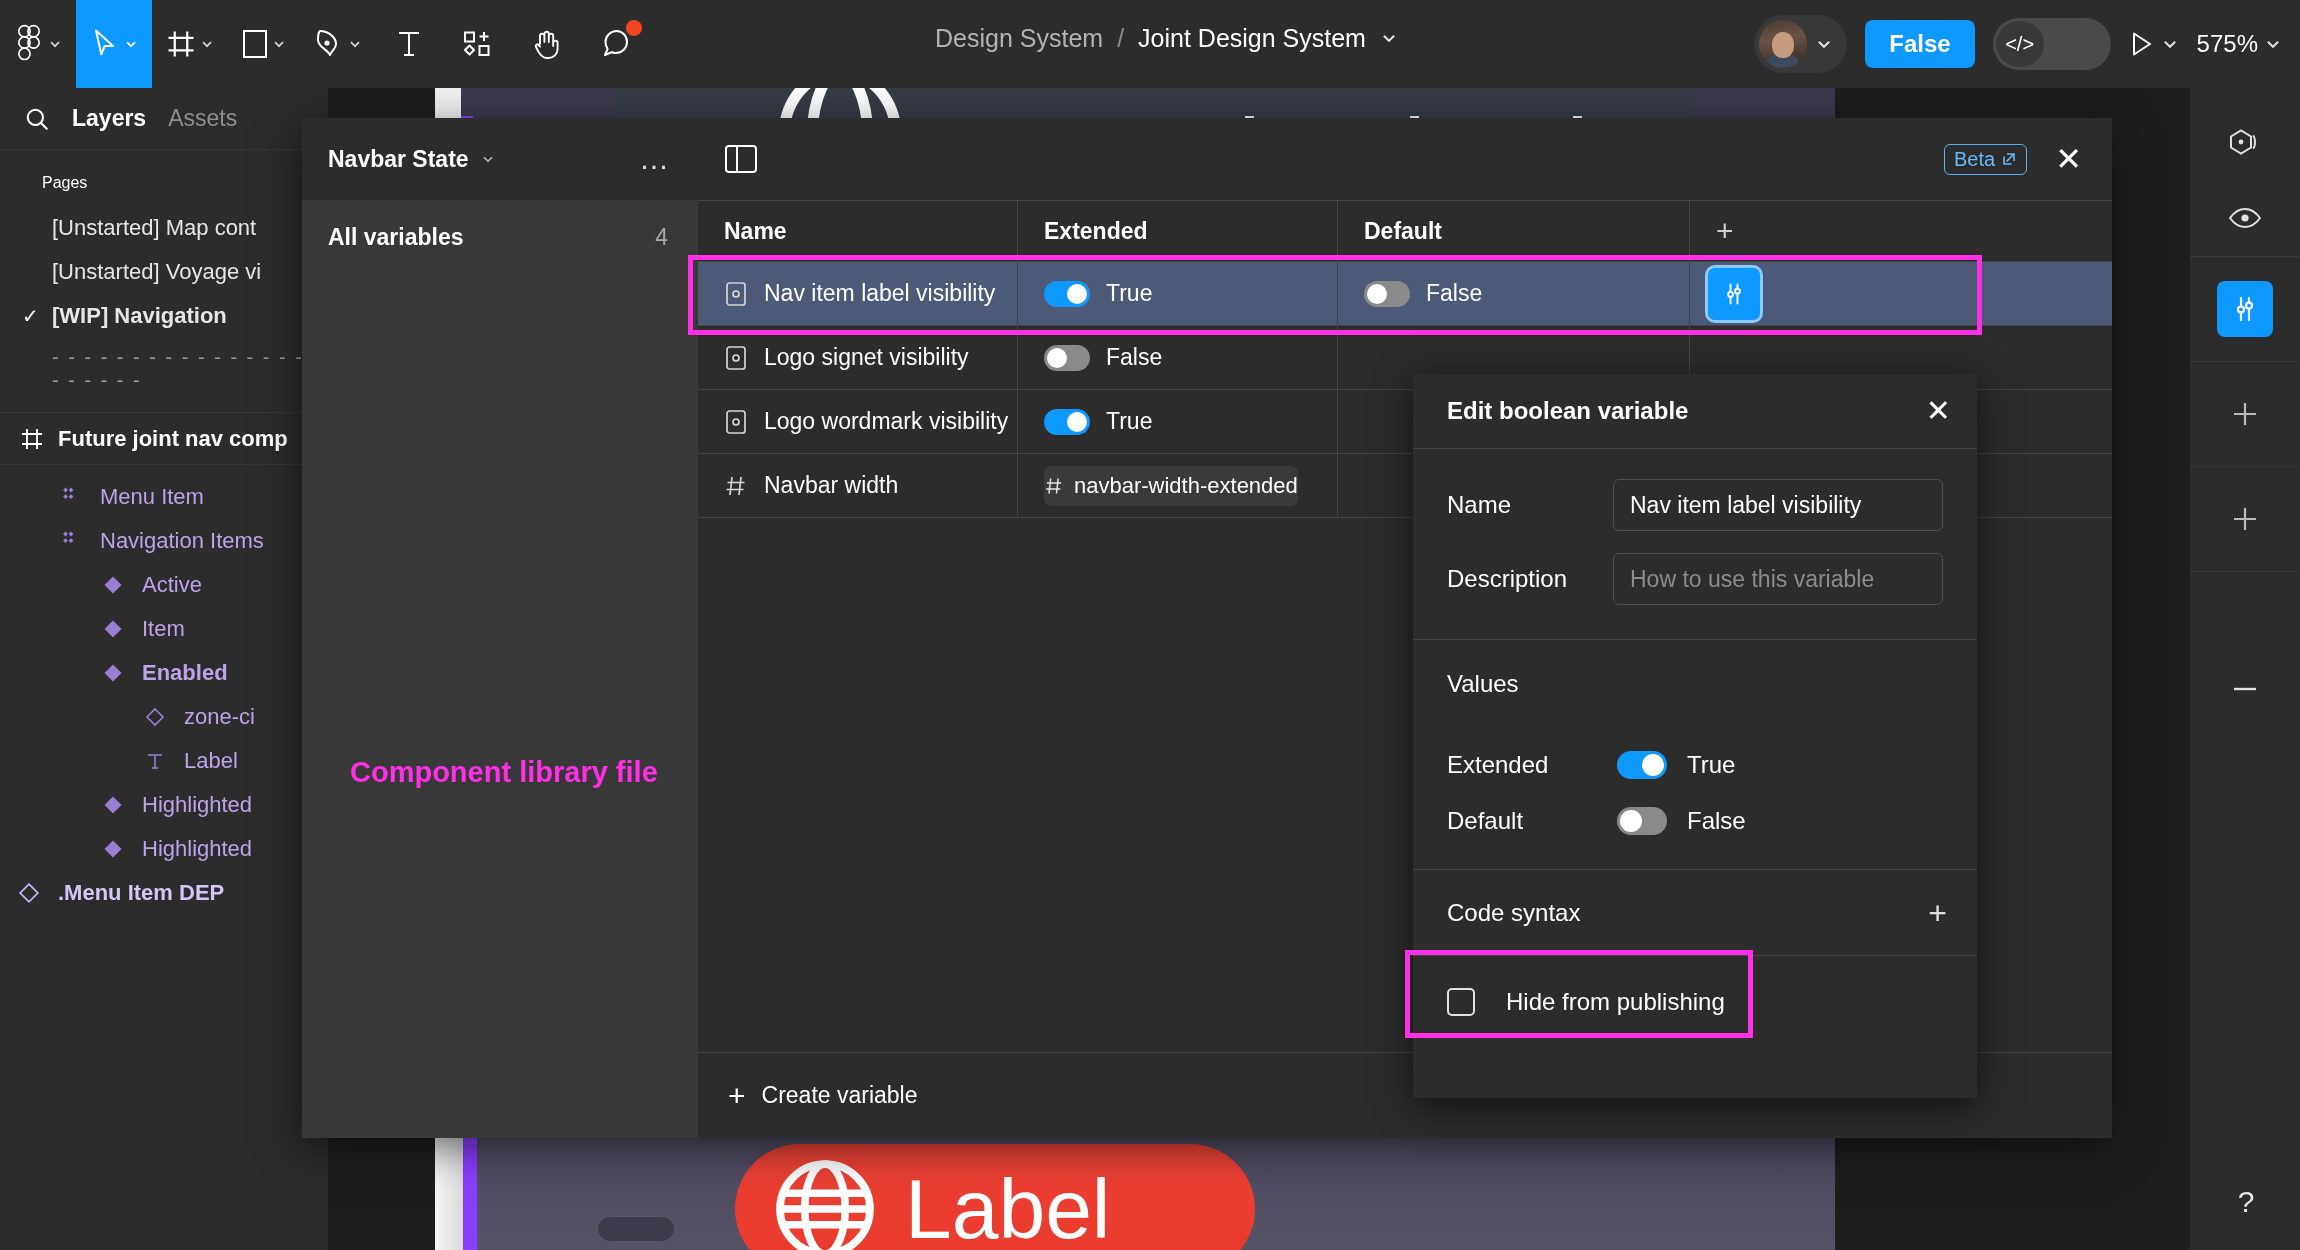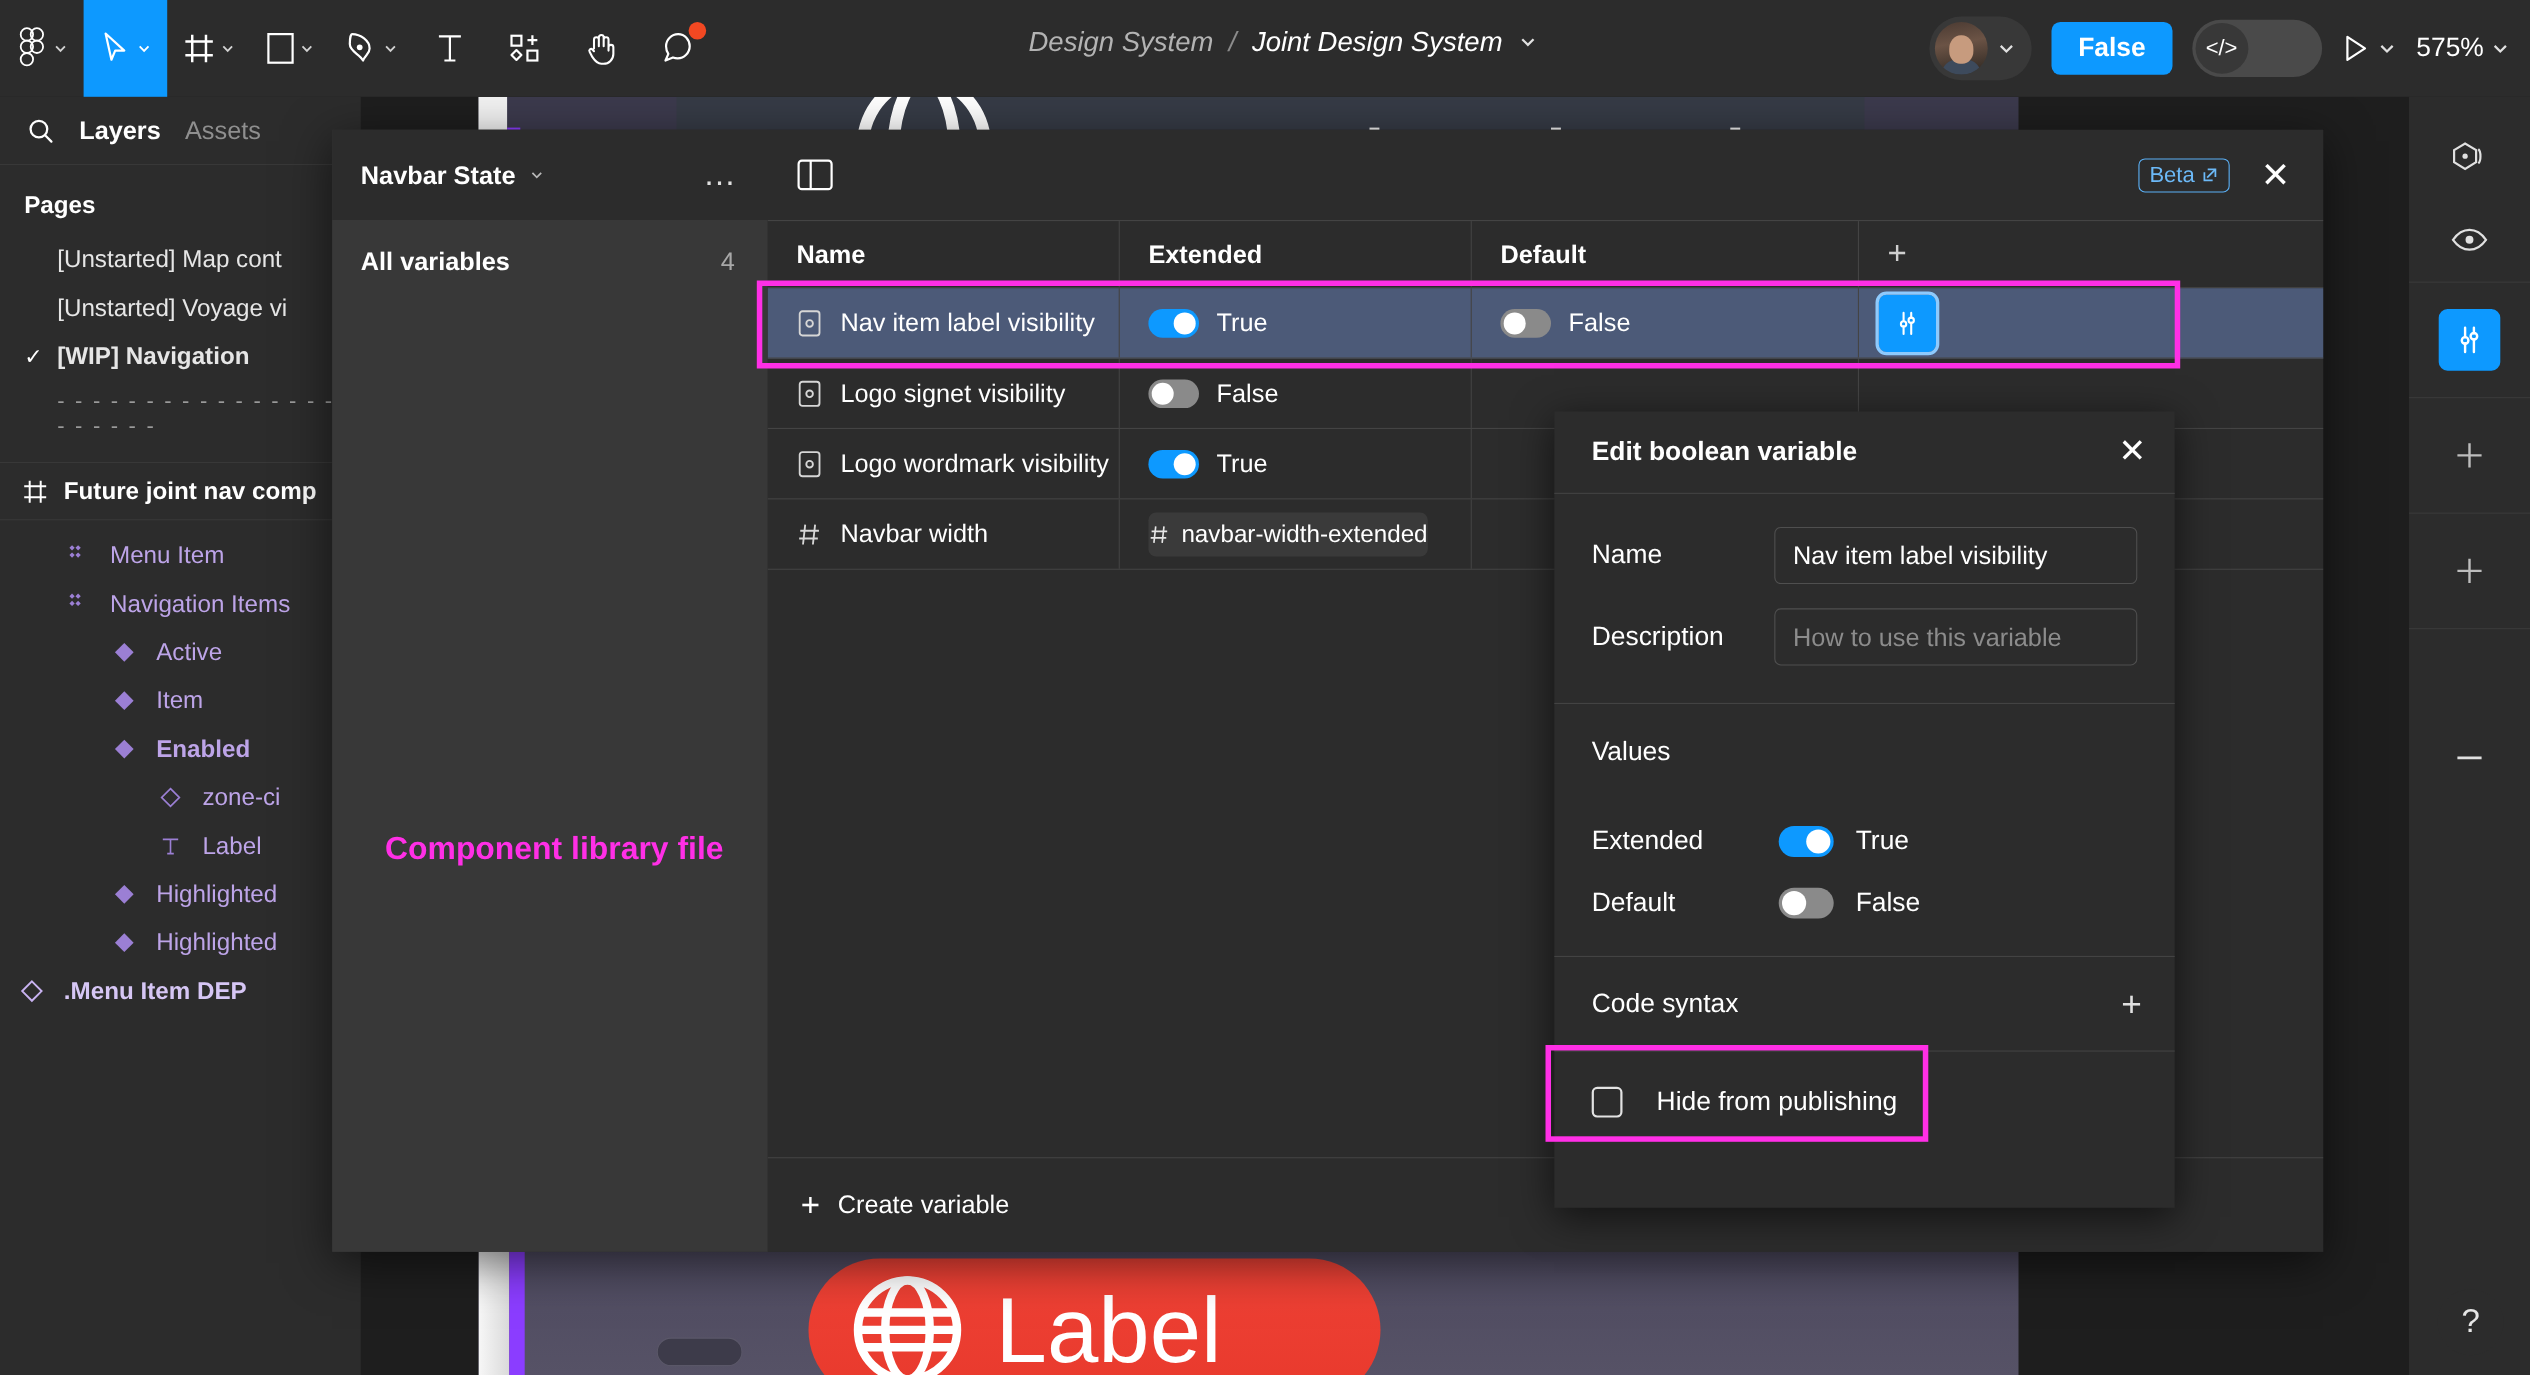--- a/index.html
+++ b/index.html
@@ -27,21 +27,21 @@
   .caret { width: 14px; height: 14px; display:block; }
   .notif-dot {
     position: absolute; width: 16px; height: 16px; border-radius: 50%;
     background: #f24822; top: 20px; right: 10px;
   }
   .tool-btn.rel { position: relative; }
 
   .breadcrumb {
     position: absolute; left: 935px; top: 0; height: 76px;
     display: flex; align-items: center; gap: 14px;
-    font-size: 25px; color: #ffffff; font-style: italic;
+    font-size: 25px; color: #ffffff;
   }
   .bc-parent { color: #b3b3b3; }
   .bc-sep { color: #8c8c8c; font-size: 25px; }
   .bc-current { color: #ffffff; }
 
   .tb-right {
     position: absolute; right: 18px; top: 0; height: 88px;
     display: flex; align-items: center; gap: 18px;
   }
   .avatar-pill {
@@ -86,21 +86,21 @@
   }
   .sb-tabs {
     height: 62px; display:flex; align-items:center; gap:22px; padding-left: 24px;
     border-bottom: 1px solid #383838;
   }
   .sb-search-icon { width: 26px; height:26px; color:#fff; cursor:pointer; }
   .sb-tab { font-size: 23px; color:#8f8f8f; cursor:pointer; }
   .sb-tab.active { color:#fff; font-weight:700; }
 
   .sb-pages { padding: 14px 0 8px 0; border-bottom:1px solid #383838; }
-  .sb-section-title { font-size: 22px; font-weight:700; color:#fff; padding: 10px 0 14px 22px; }
+  .sb-section-title { font-size: 16px; font-weight:400; color:#fff; padding: 10px 0 14px 22px; margin-left: 20px; }
   .sb-row {
     display:flex; align-items:center; height: 44px; padding-left: 22px;
     font-size: 22px; color:#e6e6e6; cursor:pointer; white-space: nowrap;
   }
   .sb-check { width: 30px; flex:none; color:#fff; font-size:20px; }
   .sb-dash { padding: 8px 0 12px 52px; color:#9a9a9a; letter-spacing: 2px; font-size: 20px; overflow:hidden; }
 
   .sb-frame-row {
     display:flex; align-items:center; gap:14px; height: 52px; padding-left: 20px;
     font-size: 22px; font-weight:700; color:#ffffff; cursor:pointer;

